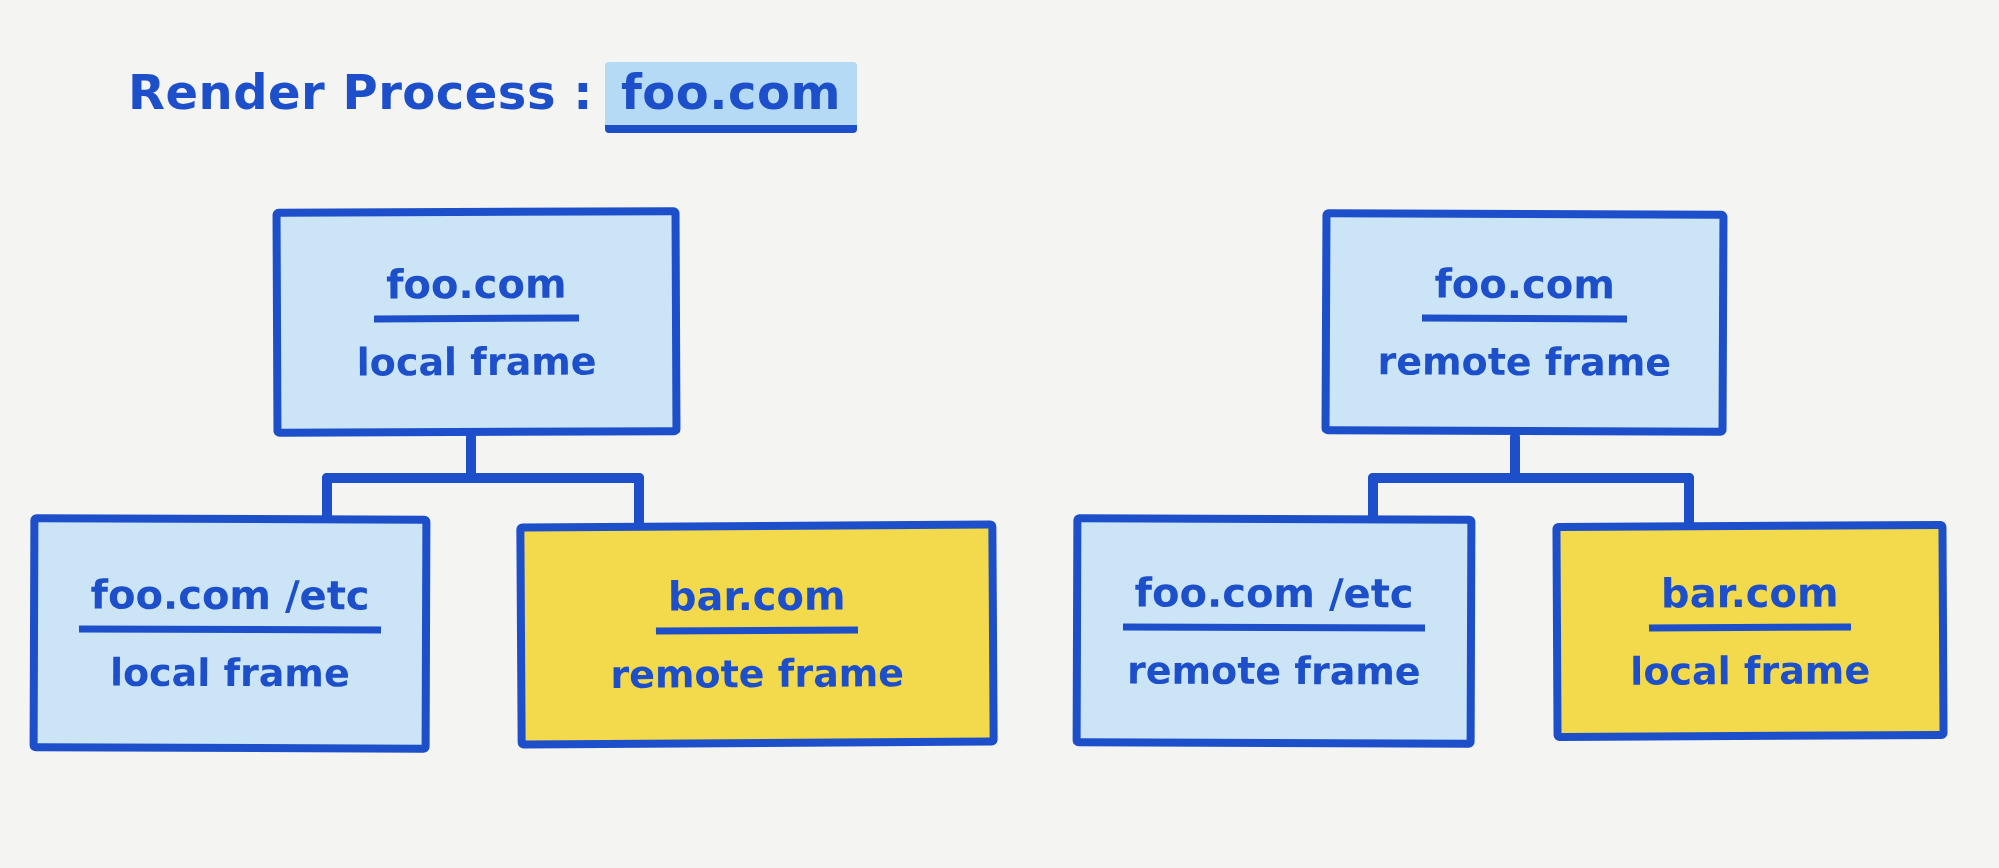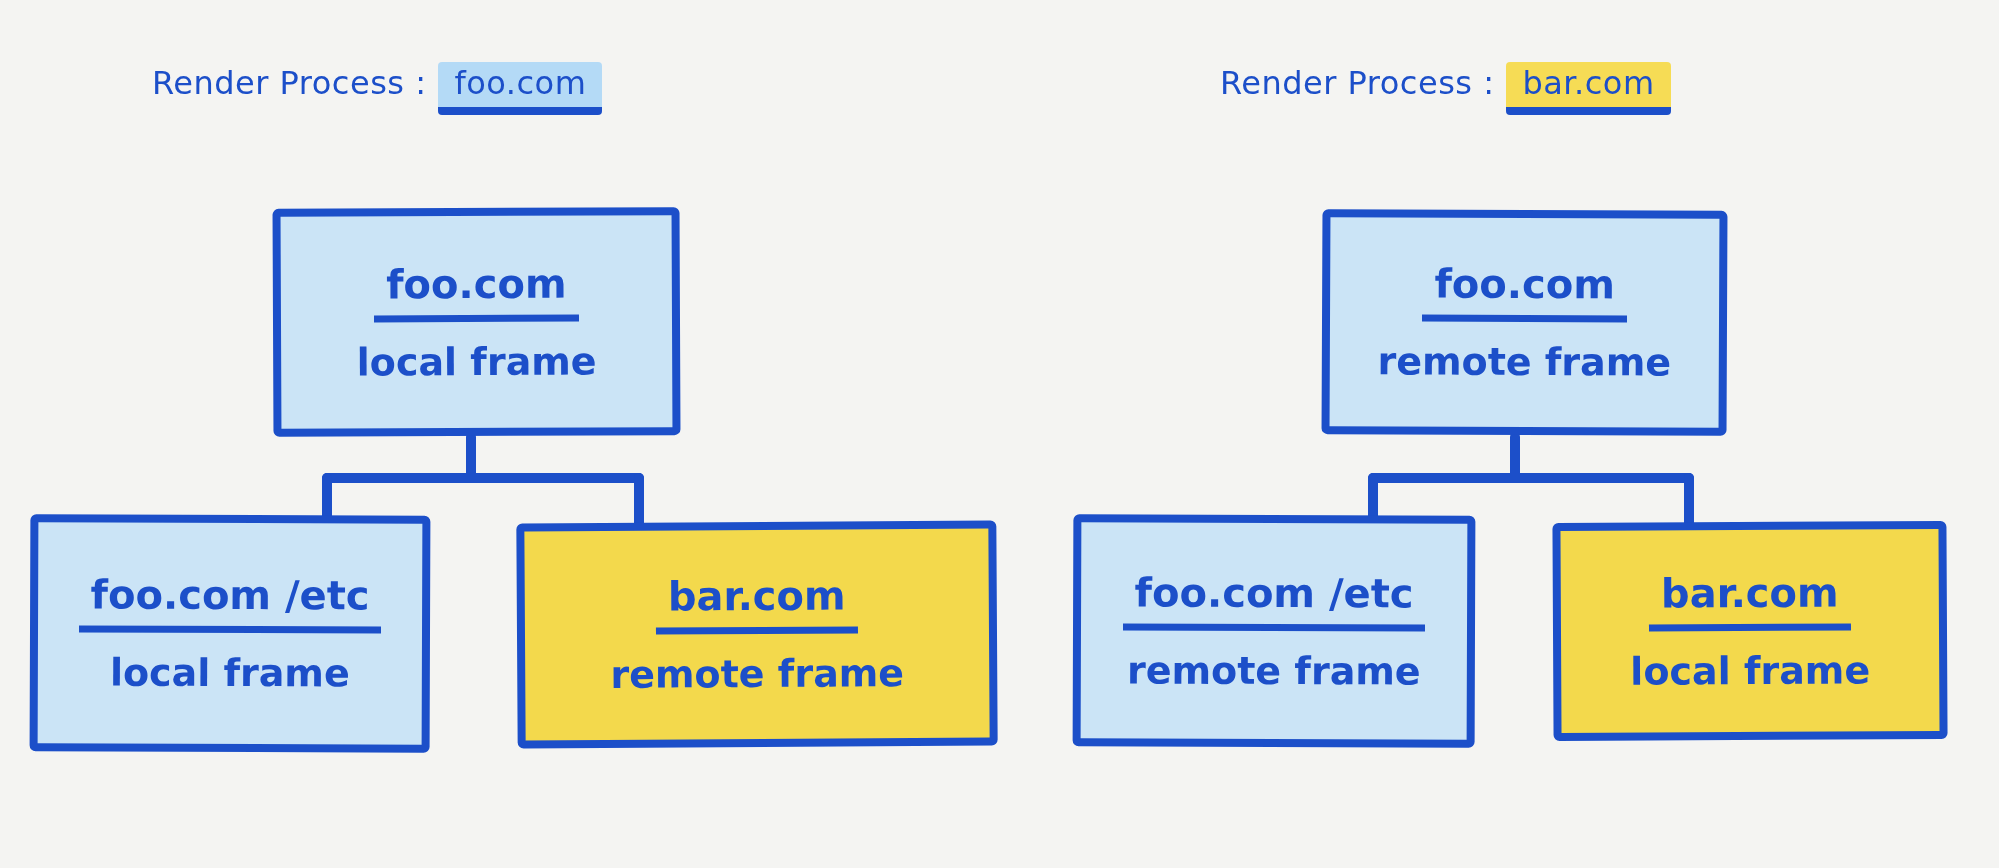--- a/index.html
+++ b/index.html
@@ -20,25 +20,24 @@
   }
   .canvas{
     position:relative;
     width:1999px;height:868px;
     background:var(--bg);
     overflow:hidden;
   }
   .process{position:absolute;inset:0;pointer-events:none;}
   .title{
     position:absolute;
-    font-size:32px;
+    font-size:48px;
     letter-spacing:0.5px;
     white-space:nowrap;
-    font-weight:normal;
-    margin-left:24px;
+    font-weight:bold;
   }
   .hl{
     display:inline-block;
     margin-left:12px;
     padding:4px 16px 6px;
     border-bottom:8px solid var(--stroke-blue);
     border-radius:4px;
     line-height:1.1;
   }
   .hl-blue{background:var(--hl-blue);}
@@ -97,21 +96,20 @@
     </div>
 
     <div class="node yellow" style="left:517px;top:522px;width:480px;height:225px;--rot:-0.35deg;">
       <span class="domain">bar.com</span>
       <span class="ftype">remote frame</span>
     </div>
   </section>
 
   <section class="process">
 
-    <h2 class="title" style="left:1196px;top:62px;"><span>Render Process :</span><span class="hl hl-yellow">bar.com</span></h2>
 
     <div class="conn" style="left:1510px;top:432px;width:10px;height:50px;"></div>
     <div class="conn" style="left:1368px;top:473px;width:326px;height:10px;"></div>
     <div class="conn" style="left:1368px;top:473px;width:10px;height:48px;"></div>
     <div class="conn" style="left:1684px;top:473px;width:10px;height:55px;"></div>
 
     <div class="node blue" style="left:1322px;top:210px;width:405px;height:225px;--rot:0.25deg;">
       <span class="domain">foo.com</span>
       <span class="ftype">remote frame</span>
     </div>

